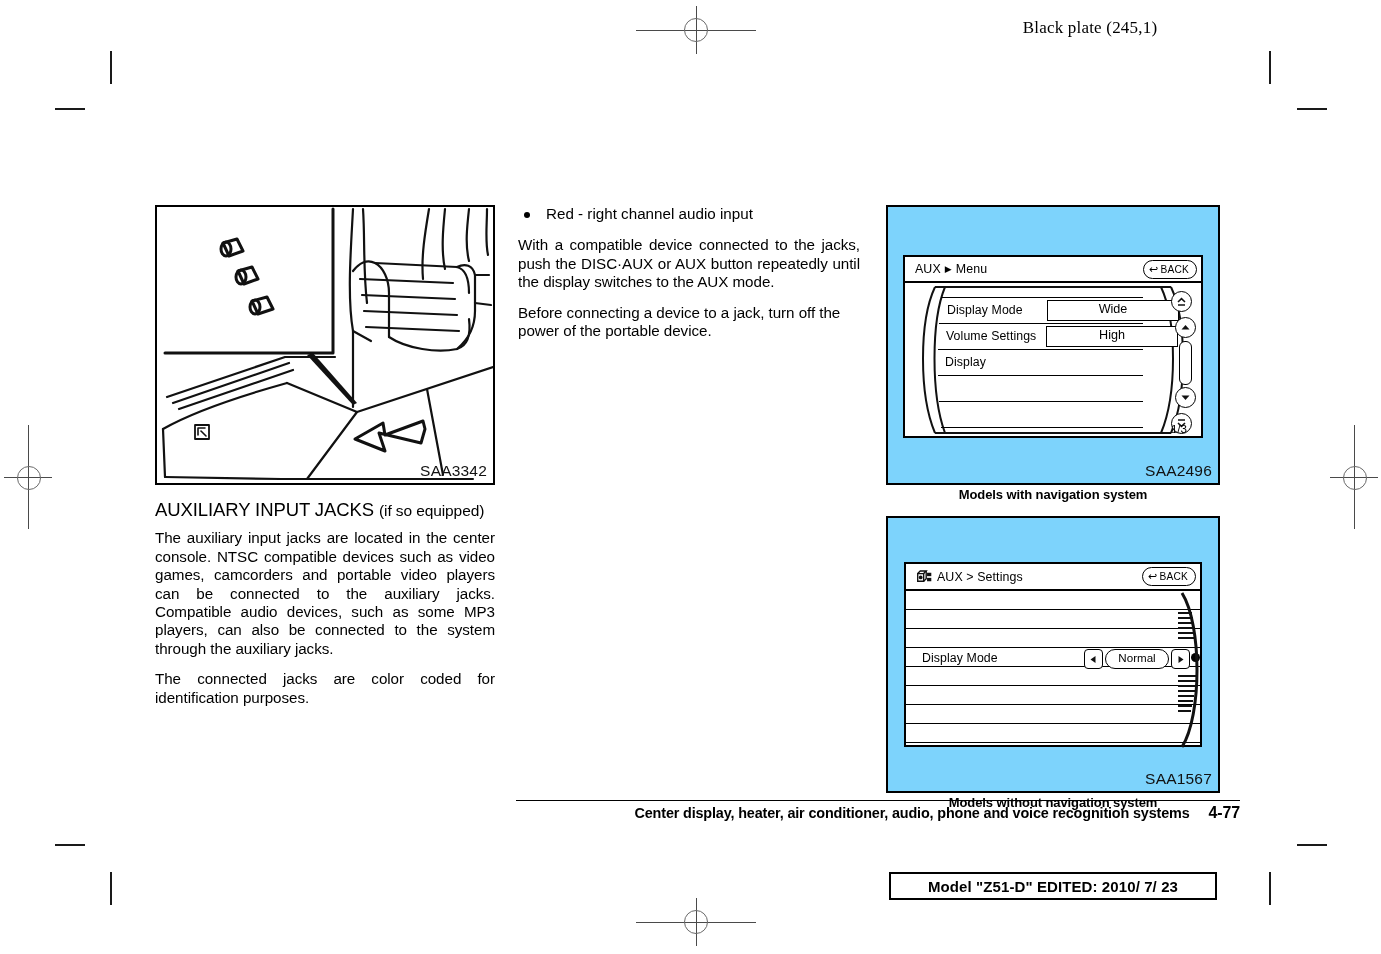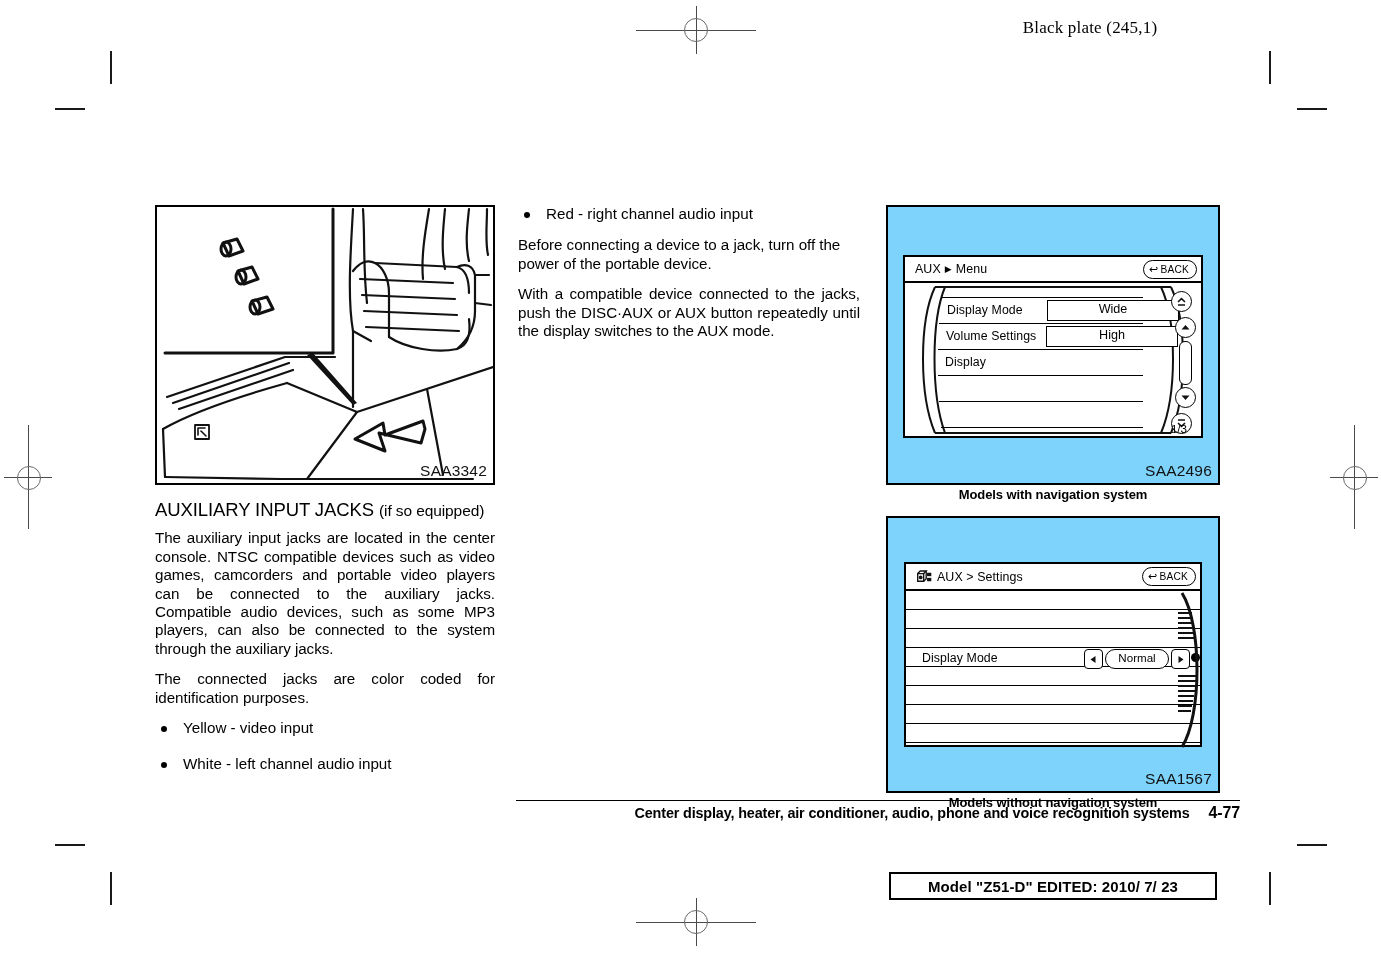--- a/index.html
+++ b/index.html
@@ -373,32 +373,28 @@
     </div>
 
     <h2 class="section-title">
       <span>AUXILIARY INPUT JACKS</span>
       <span class="small">(if so equipped)</span>
     </h2>
 
     <p class="body">The auxiliary input jacks are located in the center console. NTSC compatible devices such as video games, camcorders and portable video players can be connected to the auxiliary jacks. Compatible audio devices, such as some MP3 players, can also be connected to the system through the auxiliary jacks.</p>
     <p class="body">The connected jacks are color coded for identification purposes.</p>
 
-    <ul class="bullets">
-      <li>Yellow - video input</li>
-      <li>White - left channel audio input</li>
-    </ul>
   </div>
 
   <div class="col col-mid">
     <ul class="bullets">
       <li style="margin-bottom:13px;">Red - right channel audio input</li>
     </ul>
+    <p class="body">With a compatible device connected to the jacks, push the DISC·AUX or AUX button repeatedly until the display switches to the AUX mode.</p>
     <p class="body nojust">Before connecting a device to a jack, turn off the power of the portable device.</p>
-    <p class="body">With a compatible device connected to the jacks, push the DISC·AUX or AUX button repeatedly until the display switches to the AUX mode.</p>
   </div>
 
   <div class="col col-right">
 
     <div class="screen-wrap" style="width:334px; height:280px;">
 
       <div class="lcd" style="left:15px; top:48px; right:15px; height:183px;">
 
         <div class="lcd-head">
           <span class="lcd-title">

